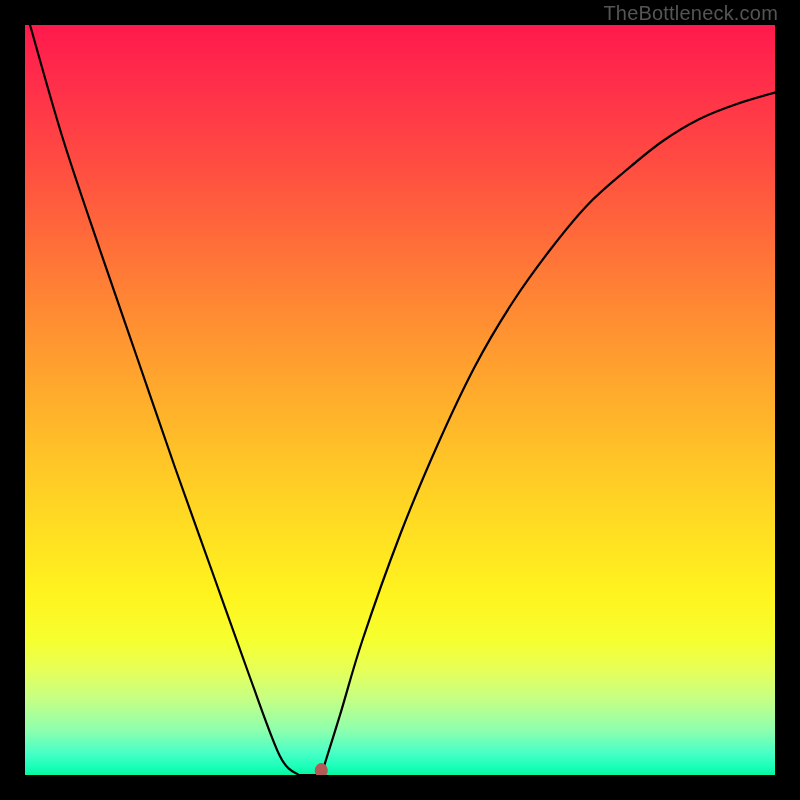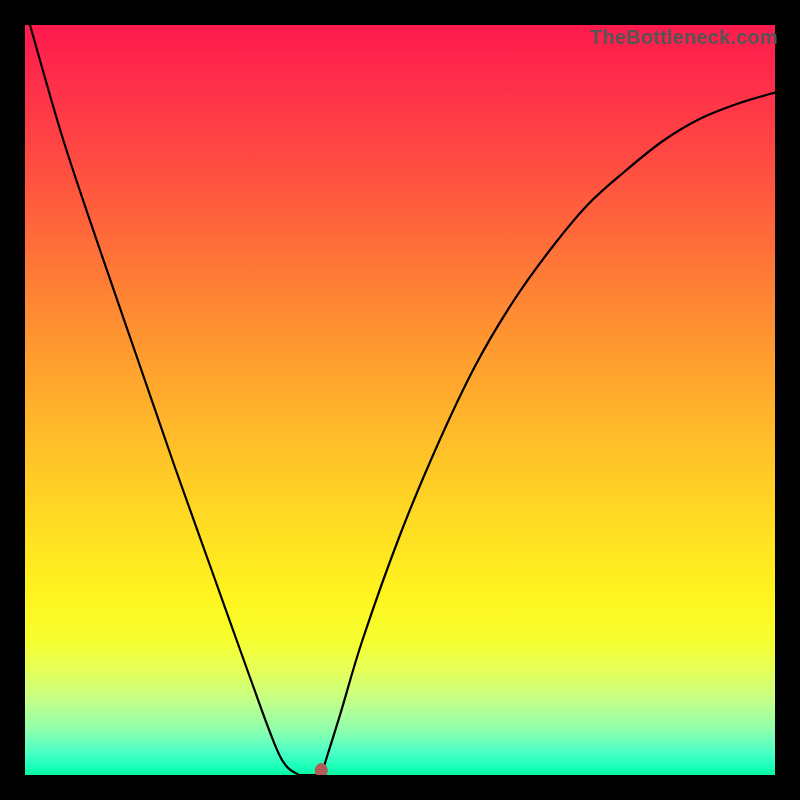--- a/index.html
+++ b/index.html
@@ -15,24 +15,23 @@
     position: relative;
     width: 800px;
     height: 800px;
   }
   .watermark {
     position: absolute;
     top: 2px;
     right: 22px;
     color: #555555;
     font-size: 20px;
-    font-weight: 700;
+    font-weight: 400;
     letter-spacing: 0.2px;
     z-index: 5;
-    margin-top: 24px;
   }
   .plot-area {
     position: absolute;
     left: 25px;
     top: 25px;
     width: 750px;
     height: 750px;
     overflow: hidden;
   }
   .gradient {

